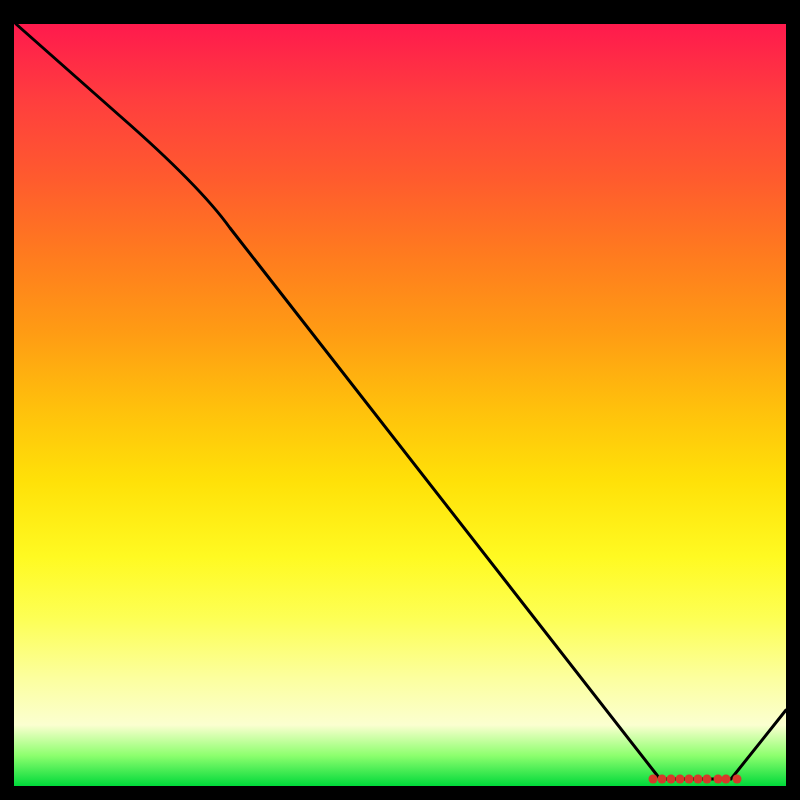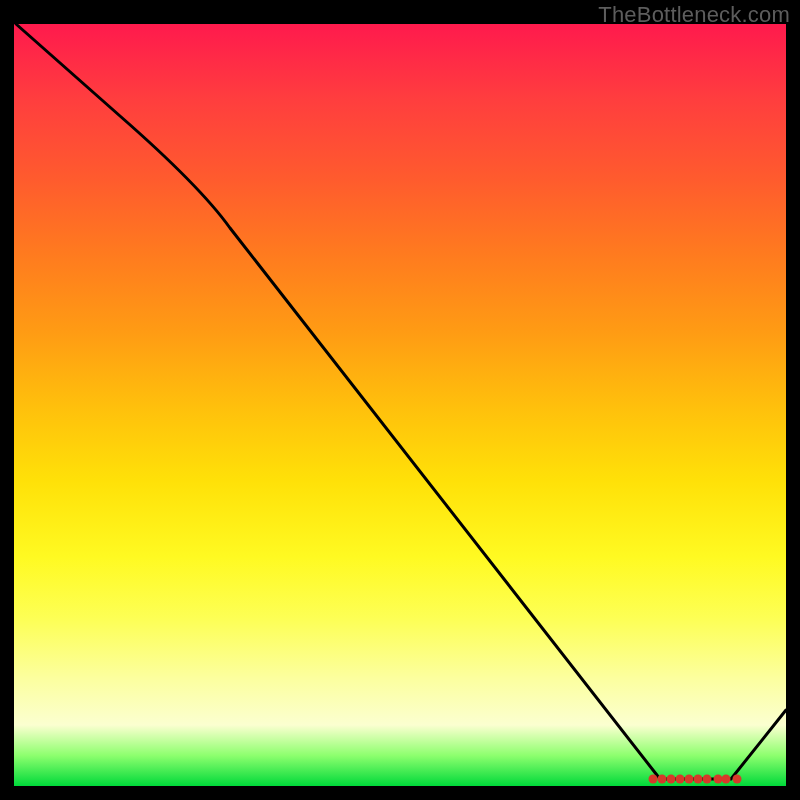--- a/index.html
+++ b/index.html
@@ -77,14 +77,13 @@
       <circle cx="680" cy="779" r="4.5"></circle>
       <circle cx="689" cy="779" r="4.5"></circle>
       <circle cx="698" cy="779" r="4.5"></circle>
       <circle cx="707" cy="779" r="4.5"></circle>
       <circle cx="718" cy="779" r="4.5"></circle>
       <circle cx="726" cy="779" r="4.5"></circle>
       <circle cx="737" cy="779" r="4.5"></circle>
     </g>
   </svg>
 
-  <div class="watermark">TheBottleneck.com</div>
 </div>
 
 </body></html>

